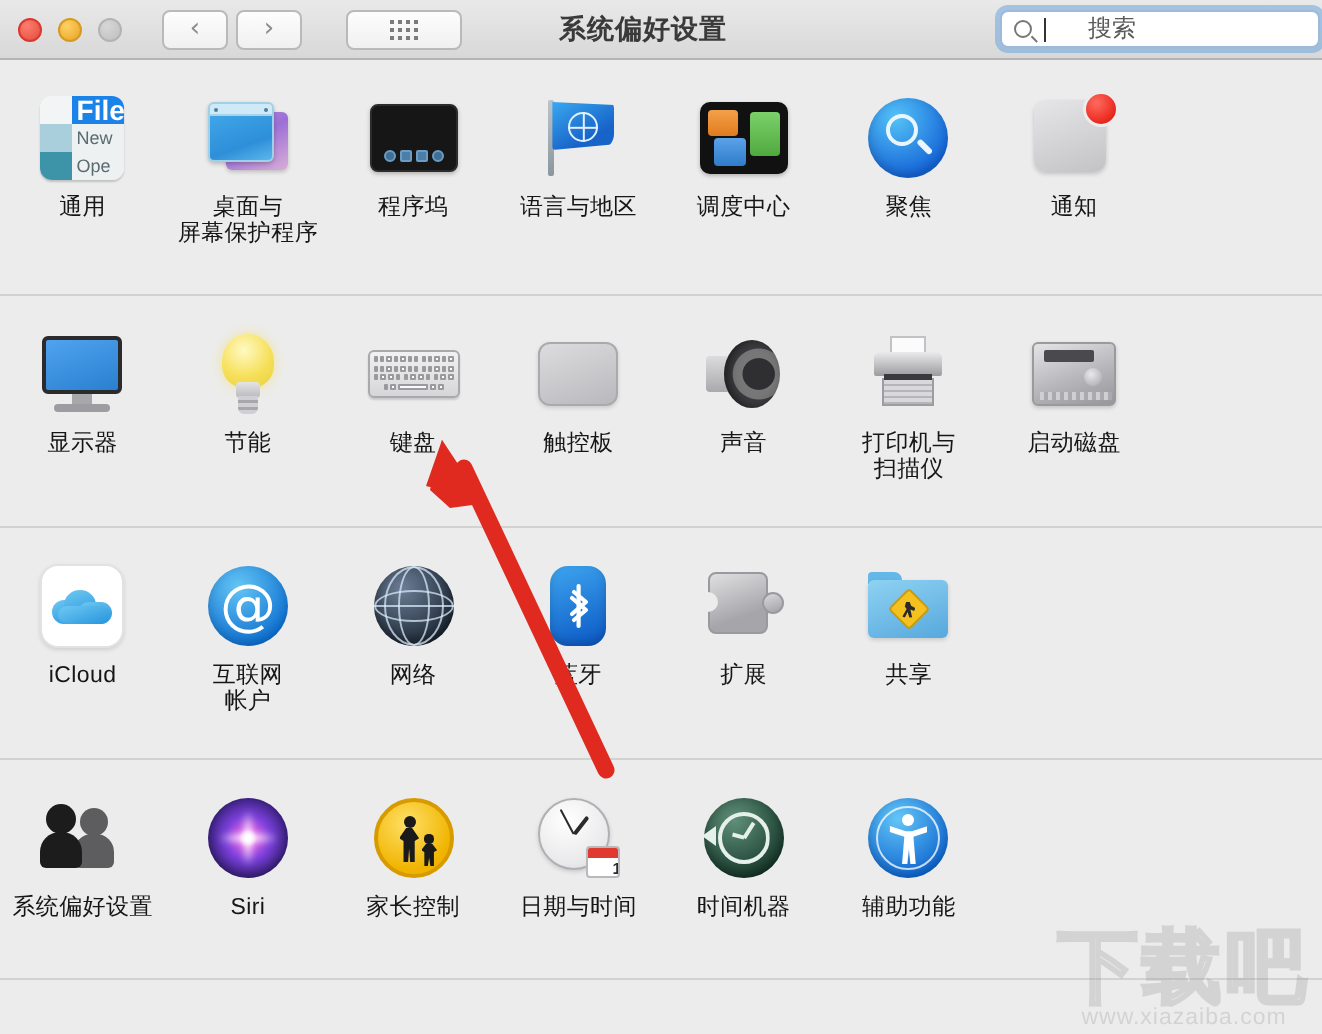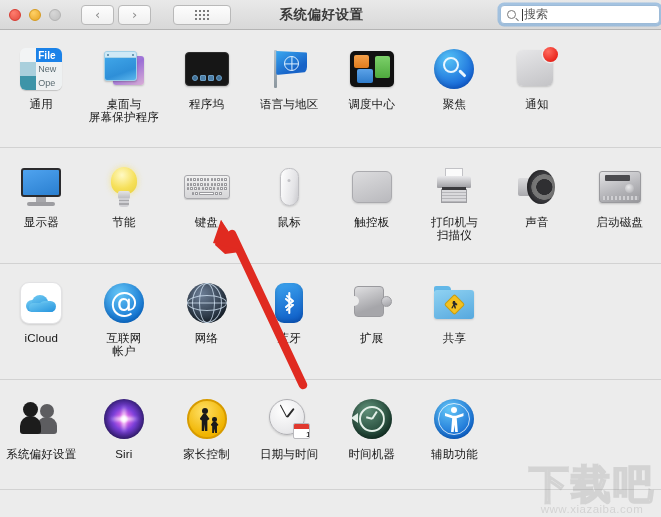--- a/index.html
+++ b/index.html
@@ -123,20 +123,21 @@
   }
   .caret {
     width: 1px; height: 12px;
     background: #333;
     margin-left: 6px;
   }
   #search-placeholder {
     font-size: 12px;
     color: #5a5a5a;
     margin-left: 1px;
+    padding-left: 20px;
   }
 
   
   #content {
     position: relative;
     width: 100%;
     height: 487px;
     background: #ececec;
   }
 
@@ -182,21 +183,21 @@
     border-radius: 6px;
     overflow: hidden;
     background: #f4f4f4;
     position: relative;
     display: grid;
     grid-template-columns: 38% 62%;
     grid-template-rows: 34% 33% 33%;
     box-shadow: 0 1px 1px rgba(0,0,0,0.18);
   }
   .ic-general .c1 { background: #f2f4f5; }
-  .ic-general .c2 { background: #1b82e8; color:#fff; font-size:10px; font-weight:700; display:flex; align-items:center; padding-left:2px; }
+  .ic-general .c2 { background: #1b82e8; color:#fff; font-size:14px; font-weight:700; display:flex; align-items:center; padding-left:2px; }
   .ic-general .c3 { background: #a9cfdc; }
   .ic-general .c4 { background: #eef1f2; color:#5a6b72; font-size:9px; display:flex; align-items:center; padding-left:2px;}
   .ic-general .c5 { background: #3d94a8; }
   .ic-general .c6 { background: #eef1f2; color:#5a6b72; font-size:9px; display:flex; align-items:center; padding-left:2px;}
 
   
   .ic-desktop { width: 44px; height: 40px; position: relative; }
   .ic-desktop .back {
     position:absolute; left: 11px; top: 7px;
     width: 31px; height: 29px;
@@ -876,55 +877,49 @@
                 <i></i>
                 <i></i>
                 <i></i>
                 <i></i>
               </div>
           </div>
         </div>
         <div class="pref-label">键盘</div>
       </div>
 
-      <div class="pref-item">
-        <div class="icon-box">
-          <div class="ic-mouse"></div>
-        </div>
-        <div class="pref-label">鼠标</div>
-      </div>
 
       <div class="pref-item">
         <div class="icon-box">
           <div class="ic-trackpad"></div>
         </div>
         <div class="pref-label">触控板</div>
+      </div>
+
+      <div class="pref-item">
+        <div class="icon-box">
+          <div class="ic-sound">
+              <div class="cone"></div>
+              <div class="ring"></div>
+            </div>
+        </div>
+        <div class="pref-label">声音</div>
       </div>
 
       <div class="pref-item">
         <div class="icon-box">
           <div class="ic-printer">
               <div class="paper-top"></div>
               <div class="body"></div>
               <div class="out"></div>
               <div class="slot"></div>
             </div>
         </div>
         <div class="pref-label">打印机与
 扫描仪</div>
-      </div>
-
-      <div class="pref-item">
-        <div class="icon-box">
-          <div class="ic-sound">
-              <div class="cone"></div>
-              <div class="ring"></div>
-            </div>
-        </div>
-        <div class="pref-label">声音</div>
       </div>
 
       <div class="pref-item">
         <div class="icon-box">
           <div class="ic-disk">
               <div class="lbl"></div>
               <div class="hole"></div>
               <div class="btm"></div>
             </div>
         </div>

